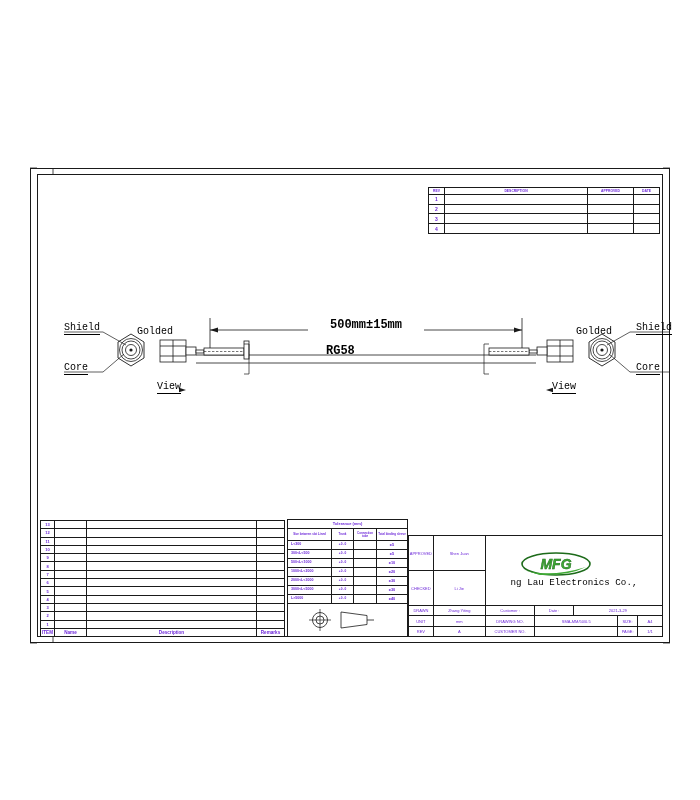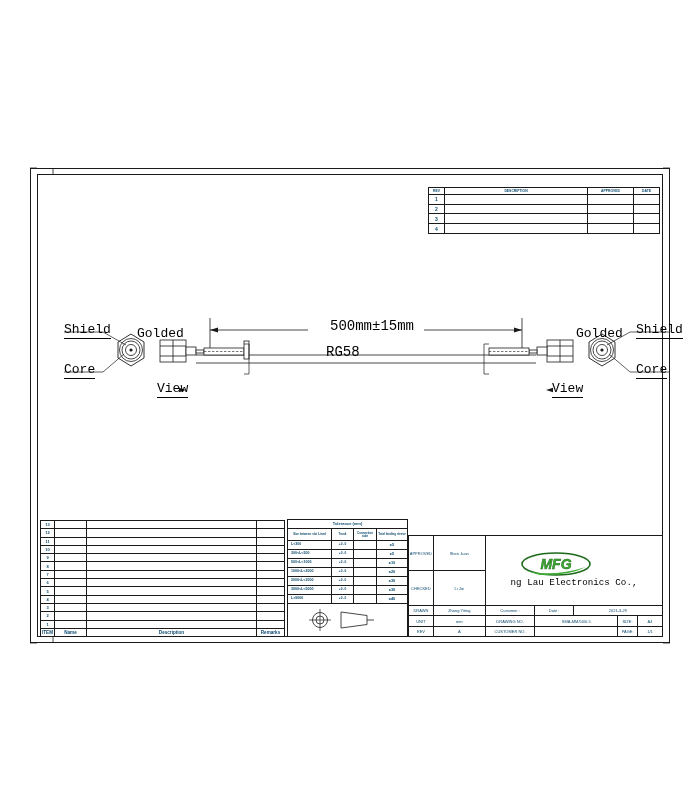--- a/index.html
+++ b/index.html
@@ -27,21 +27,21 @@
     left: 37px; top: 174px;
     width: 626px; height: 463px;
     border: 1px solid #1a1a1a;
   }
   
   table.dwg {
     border-collapse: collapse;
     table-layout: fixed;
     width: 100%;
     height: 100%;
-    color: #0c4a6e;
+    color: #6d28d9;
   }
   table.dwg td, table.dwg th {
     border: 1px solid #1a1a1a;
     padding: 0;
     text-align: center;
     vertical-align: middle;
     font-weight: normal;
     overflow: hidden;
     white-space: nowrap;
   }
@@ -108,30 +108,30 @@
   .logo-wrap {
     position: relative;
     width: 100%; height: 100%;
     display: flex; align-items: center; justify-content: center;
   }
 
   
   .note {
     position: absolute;
     font-family: "Liberation Mono", monospace;
-    font-size: 13px;
+    font-size: 10px;
     color: #000;
     white-space: nowrap;
   }
   .note.ul { border-bottom: 1px solid #000; padding-bottom: 1px; }
   .dim-txt {
     position: absolute;
     font-family: "Liberation Mono", monospace;
-    font-size: 14px;
-    font-weight: normal;
+    font-size: 12px;
+    font-weight: bold;
     color: #000;
     white-space: nowrap;
   }
   svg { display: block; }
   #art { position: absolute; left: 0; top: 0; width: 700px; height: 800px; pointer-events: none; }
 </style>
 </head>
 <body>
 
 <div id="page">

